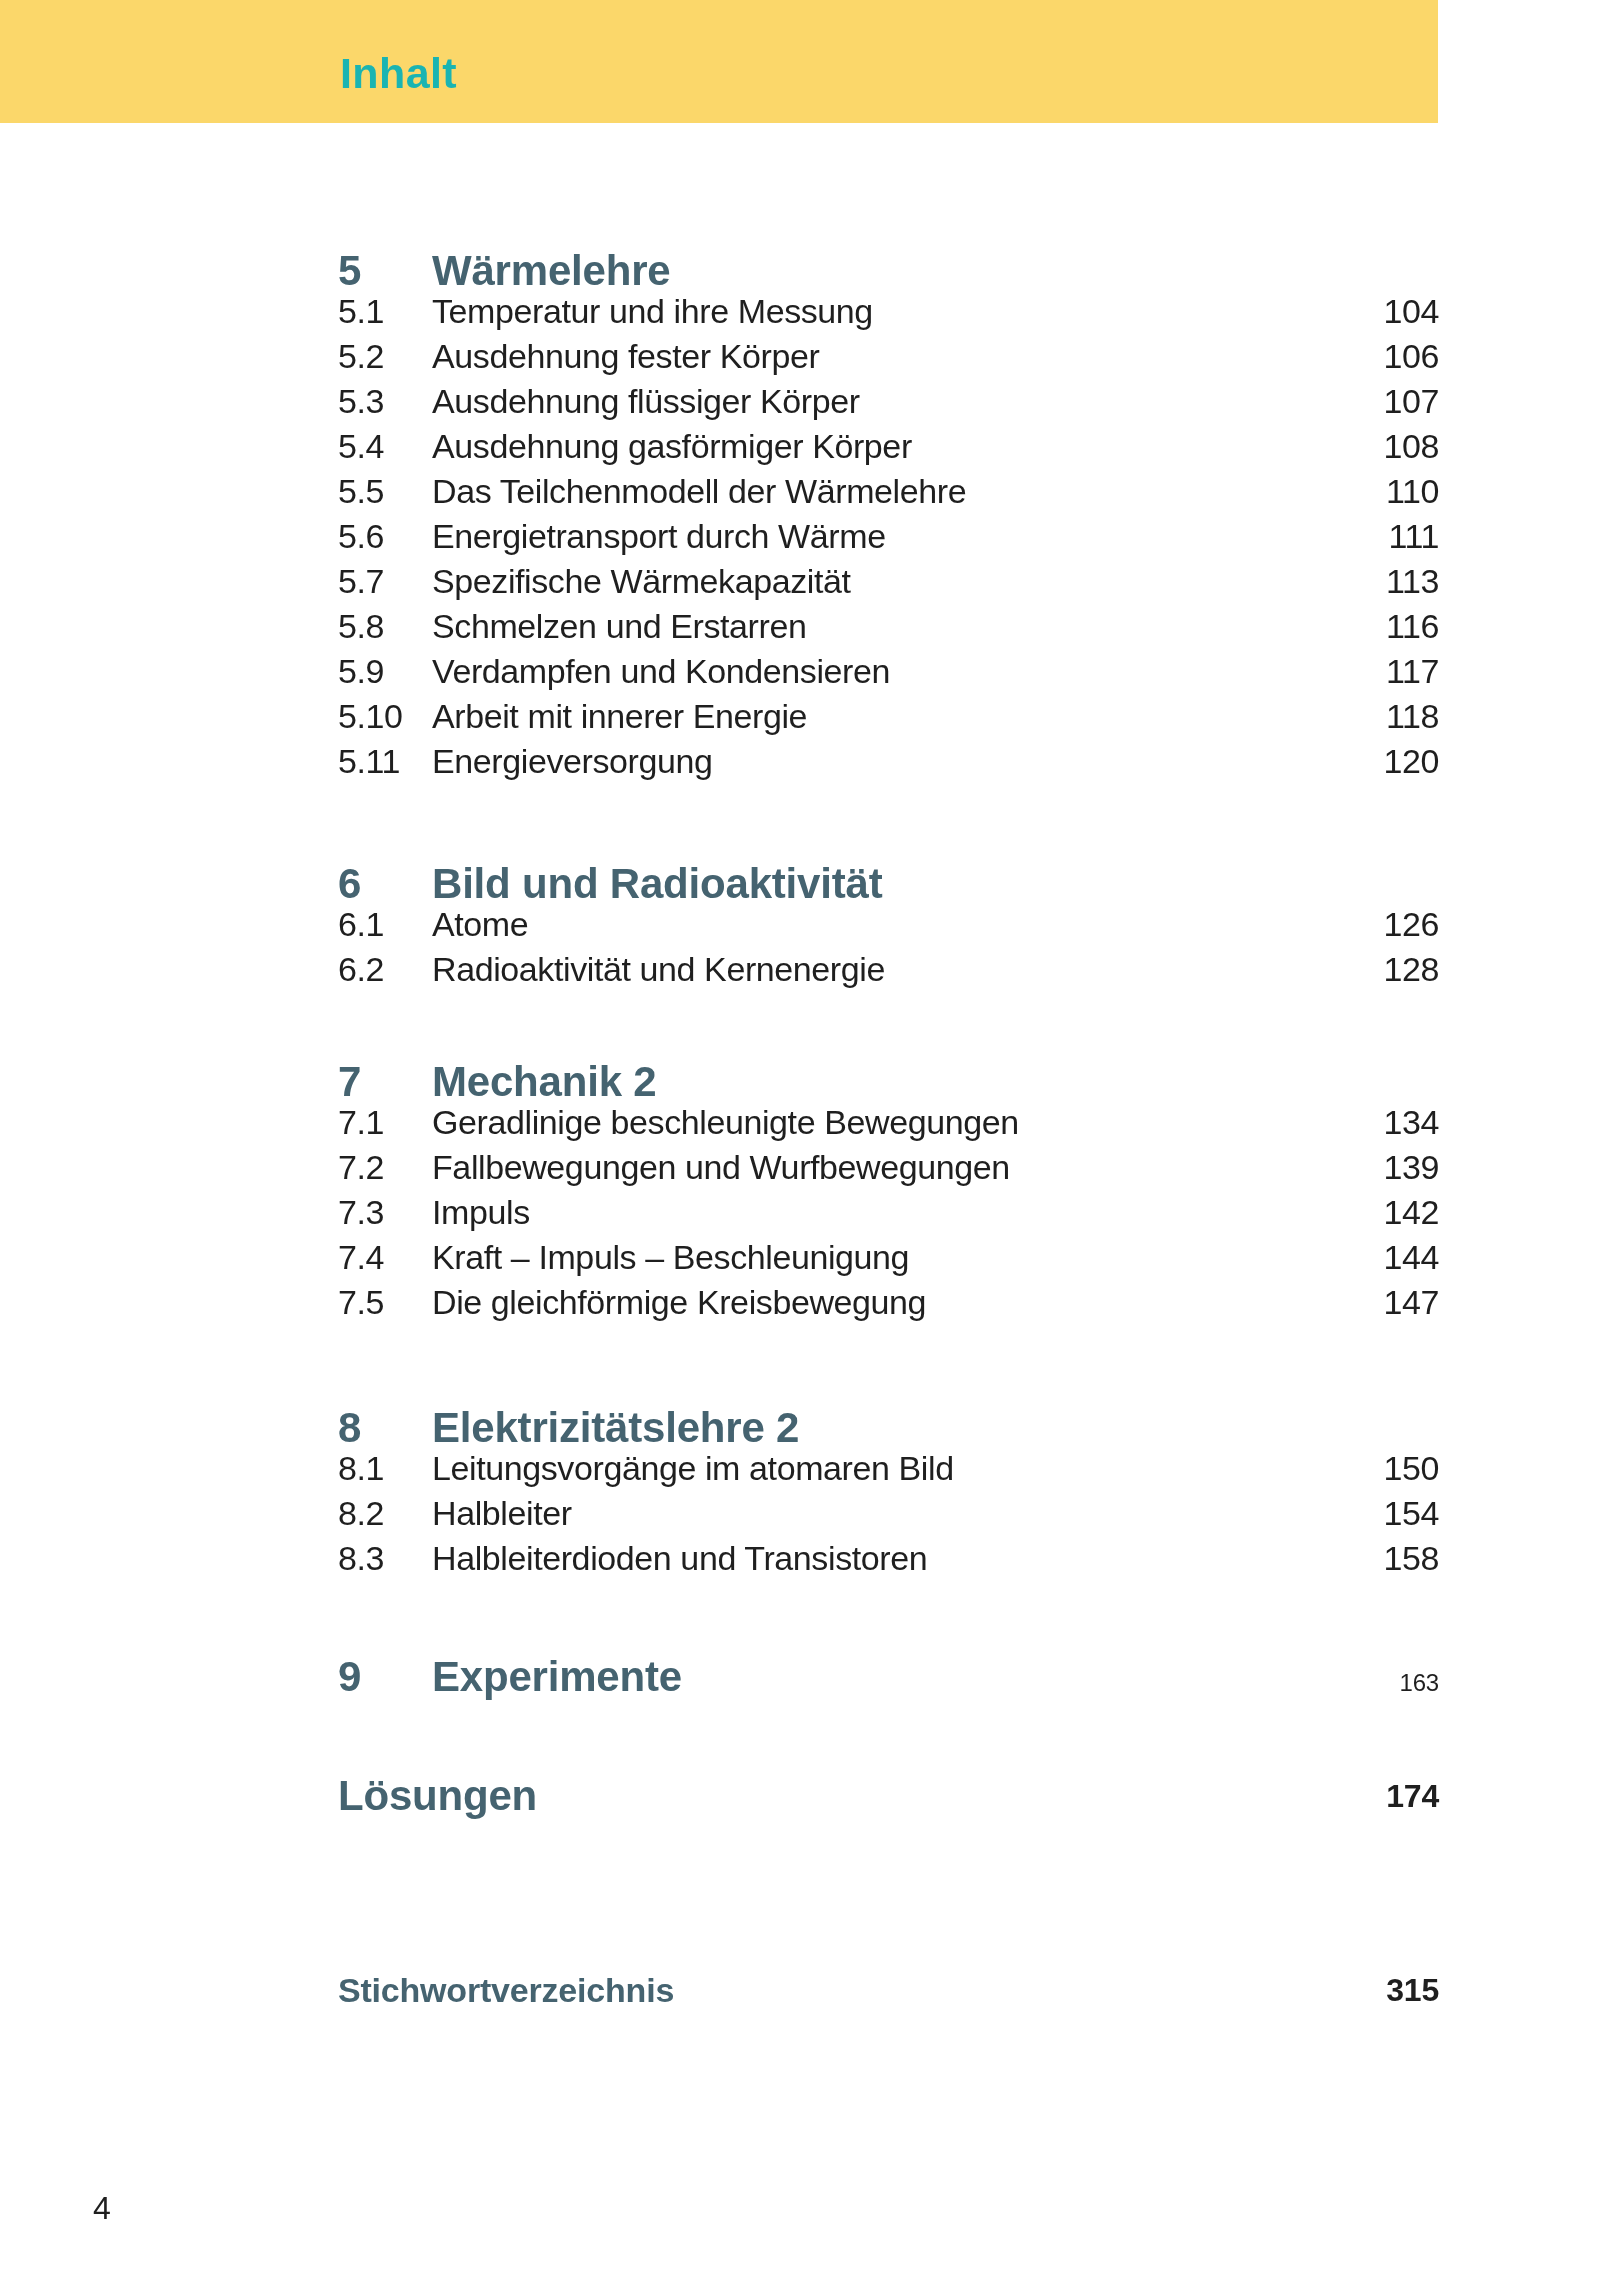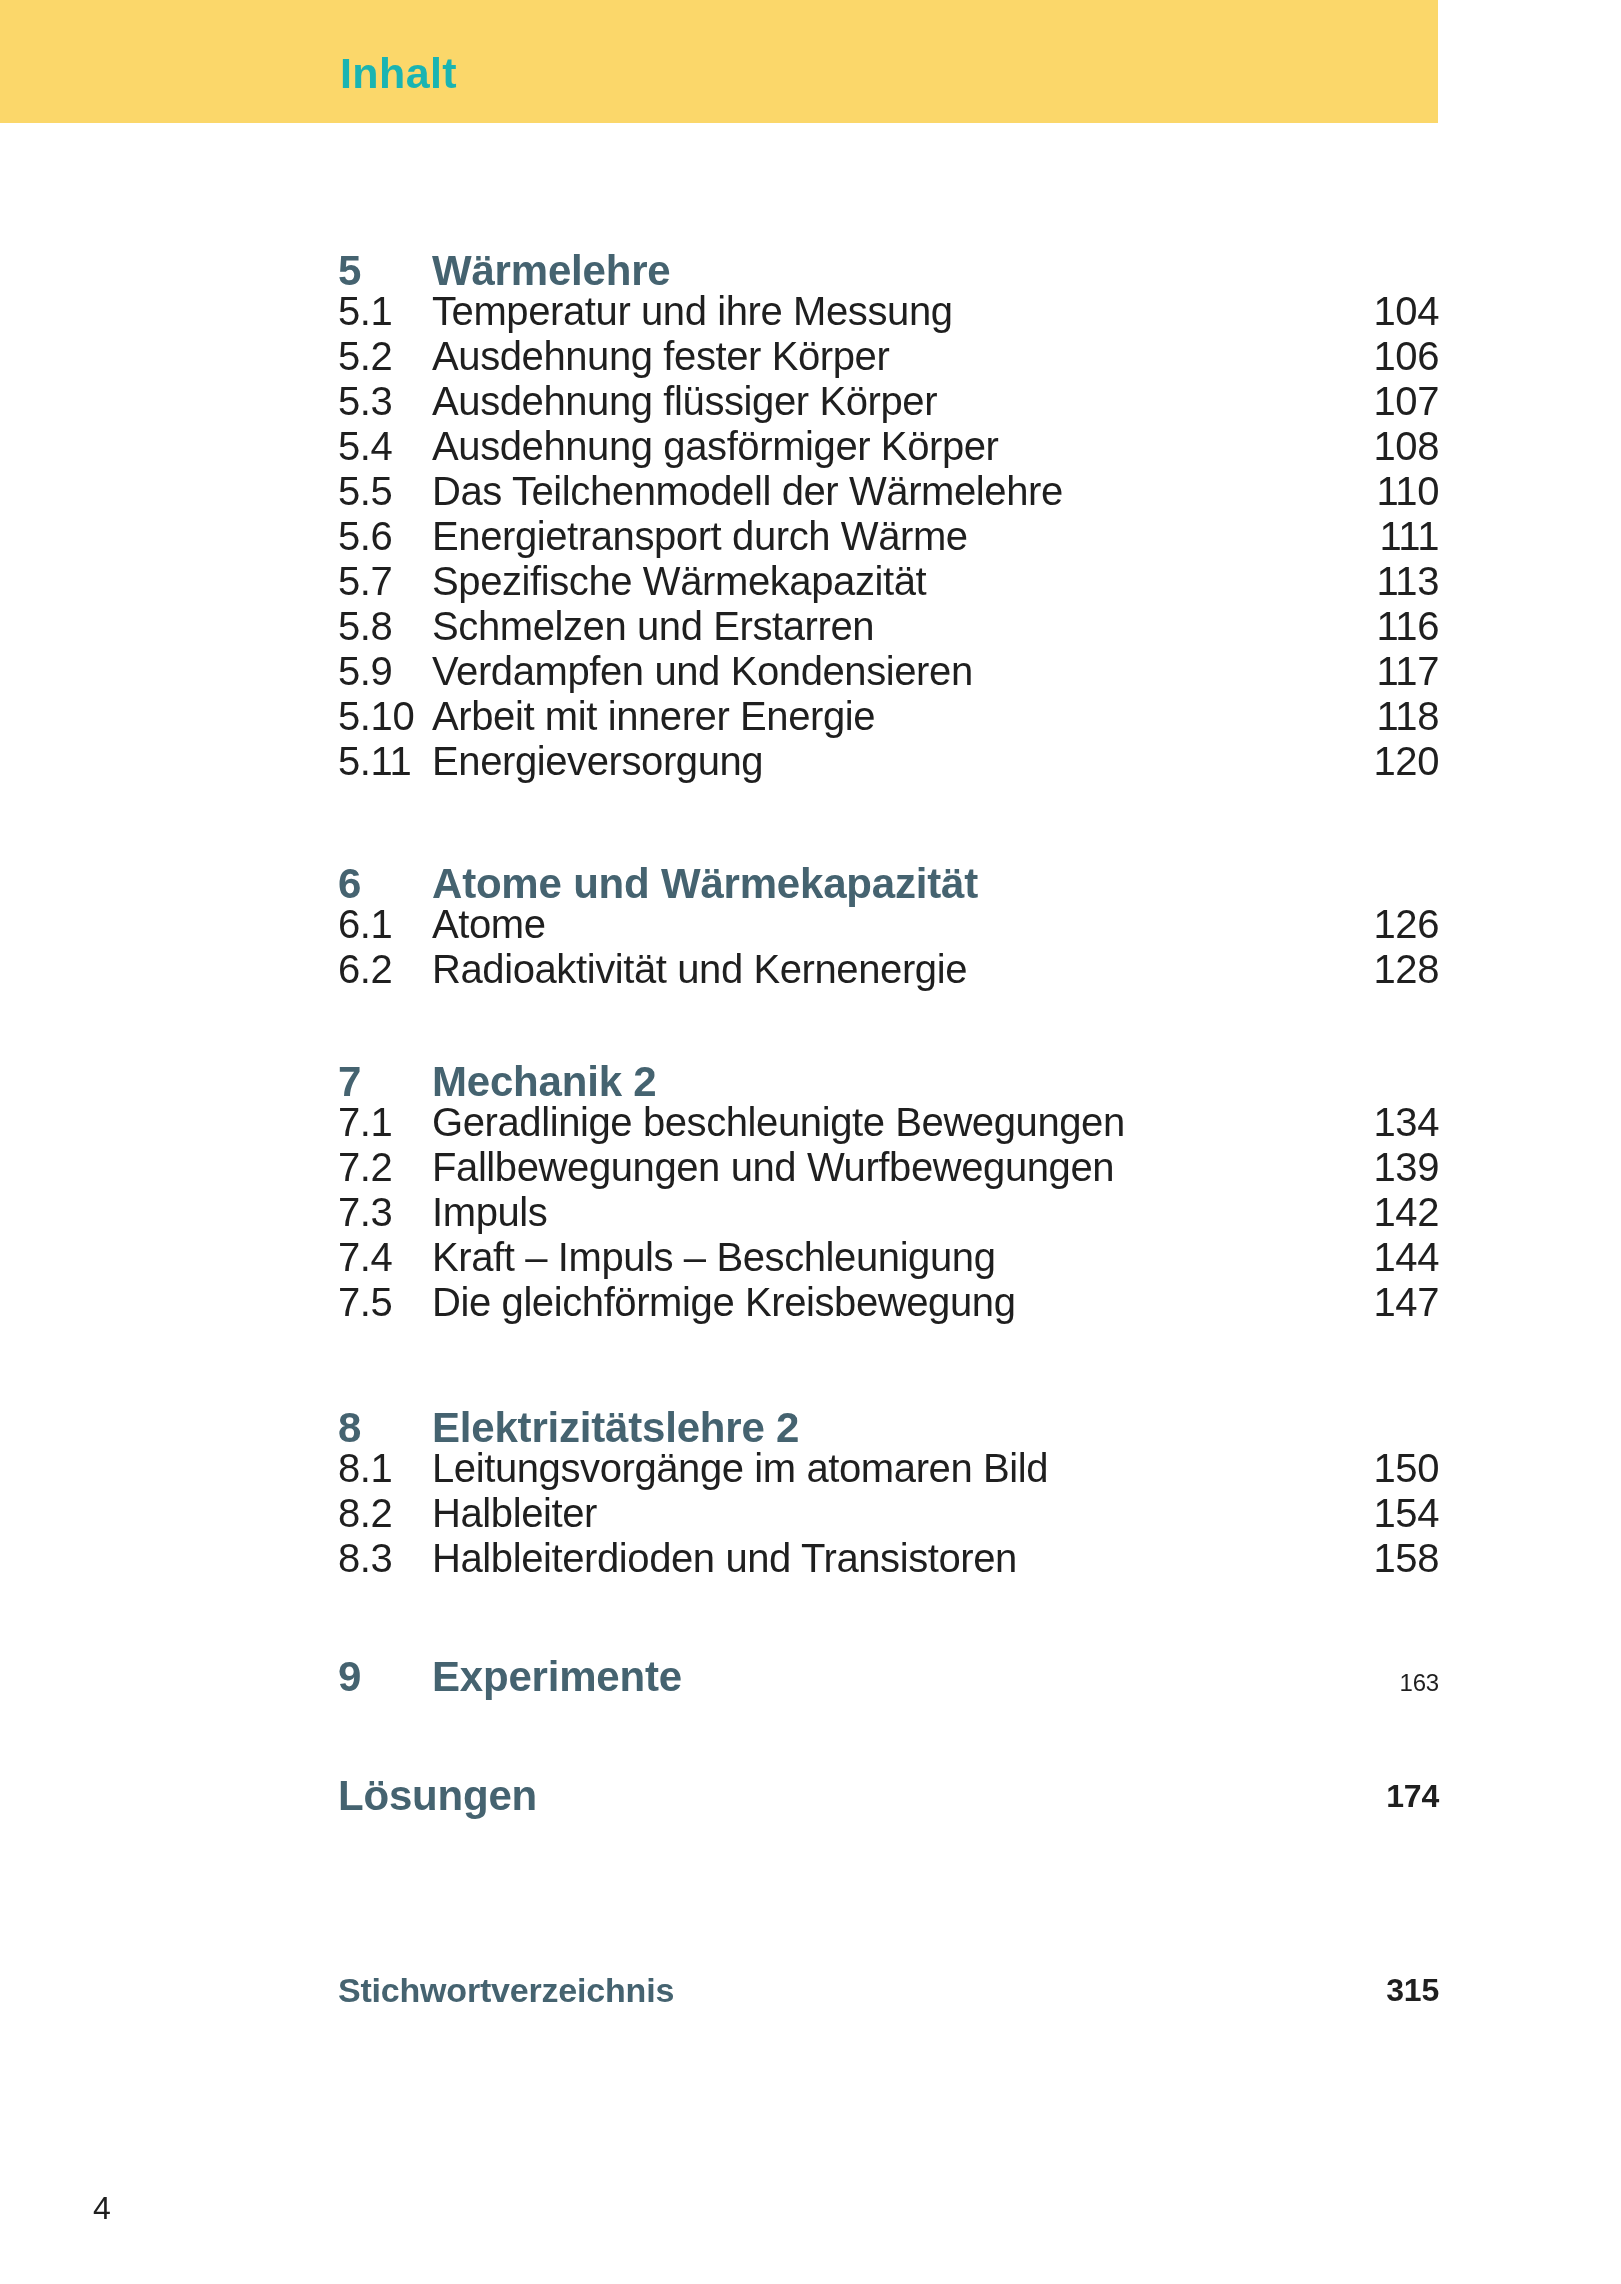--- a/index.html
+++ b/index.html
@@ -21,21 +21,21 @@
   .section.s3{top:1061px}
   .section.s4{top:1407px}
   .section.s5{top:1656px}
   .sec-head{display:flex;align-items:baseline;font-size:42px;line-height:42px;
     font-weight:bold;color:#456370;letter-spacing:-0.2px;}
   .sec-num{width:94px;flex:none;}
   .sec-title{flex:1;}
   .sec-page{font-size:24px;font-weight:normal;color:#1f1f1f;letter-spacing:-0.2px;}
   .items{margin-top:-3.2px;}
   .item{display:flex;align-items:baseline;height:45px;line-height:45px;
-    font-size:40px;color:#1f1f1f;letter-spacing:-0.4px;}
+    font-size:34px;color:#1f1f1f;letter-spacing:-0.4px;}
   .item-num{width:94px;flex:none;}
   .item-title{flex:1;}
   .item-page{flex:none;}
   
   .back{position:absolute;left:338px;width:1101px;display:flex;align-items:flex-start;
     font-weight:bold;color:#456370;letter-spacing:-0.2px;gap:12px;}
   .back.b1{top:1775px;font-size:42px;line-height:42px;}
   .back.b2{top:1973px;font-size:34px;line-height:35px;}
   .back-title{flex:1;}
   .back-page{font-size:32px;font-weight:bold;color:#1f1f1f;letter-spacing:-0.2px;}
@@ -120,21 +120,21 @@
     <span class="item-num">5.11</span>
     <span class="item-title">Energieversorgung</span>
     <span class="item-page">120</span>
   </div>
 </div>
   </div>
 
   <div class="section s2">
     <div class="sec-head">
       <span class="sec-num">6</span>
-      <span class="sec-title">Atome und Wärmekapazität</span>
+      <span class="sec-title">Bild und Radioaktivität</span>
       <span class="sec-page"></span>
     </div>
     <div class="items">
   <div class="item">
     <span class="item-num">6.1</span>
     <span class="item-title">Atome</span>
     <span class="item-page">126</span>
   </div>
 
   <div class="item">

